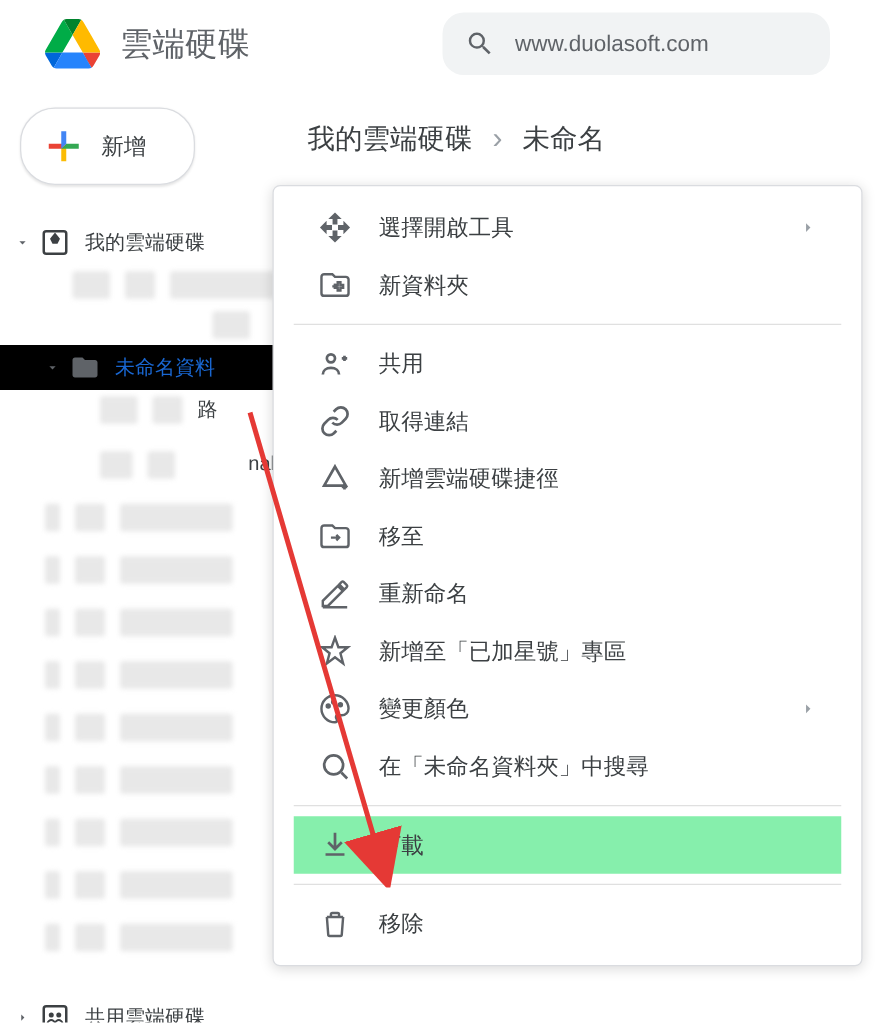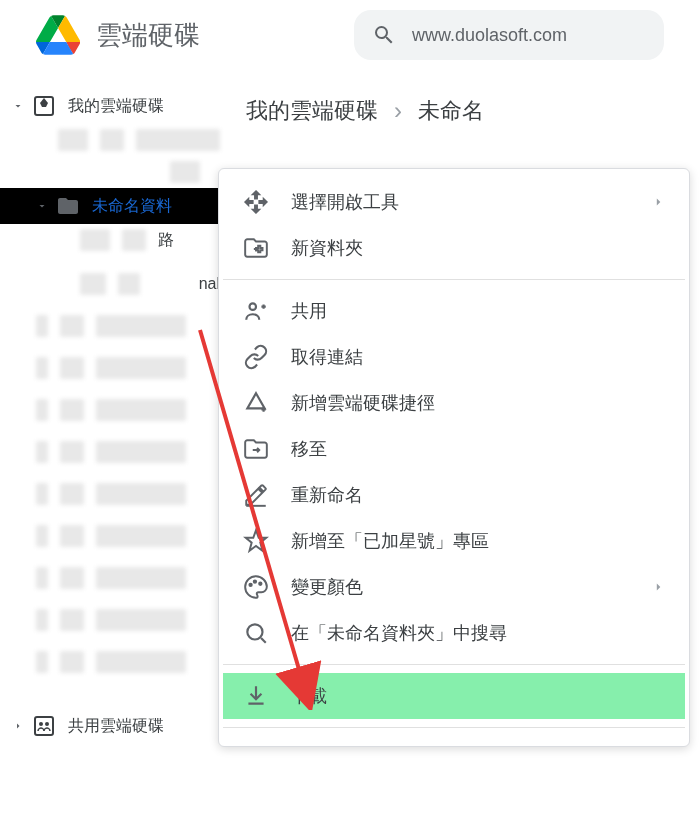--- a/index.html
+++ b/index.html
@@ -33,21 +33,21 @@
     .blur-box { background: #e8e8e8; height: 22px; border-radius: 2px; filter: blur(2px); }
     .blur-row { display: flex; align-items: center; padding: 5px 10px 5px 58px; }
     .blur-row .b1 { width: 30px; margin-right: 12px; }
     .blur-row .b2 { width: 24px; margin-right: 12px; }
     .blur-row .b3 { flex: 1; max-width: 90px; }
     
     .content { flex: 1; padding-top: 10px; }
     .breadcrumb { display: flex; align-items: center; font-size: 22px; color: #3c4043; padding: 16px 0 16px 16px; }
     .bc-sep { margin: 0 16px; color: #9aa0a6; font-size: 24px; }
     
-    .context-menu { position: absolute; left: 218px; top: 168px; width: 472px; background: #fff; border: 1px solid #dadce0; border-radius: 6px; box-shadow: 0 2px 10px rgba(0,0,0,0.15); padding: 10px 4px; z-index: 10; }
+    .context-menu { position: absolute; left: 218px; top: 148px; width: 472px; background: #fff; border: 1px solid #dadce0; border-radius: 6px; box-shadow: 0 2px 10px rgba(0,0,0,0.15); padding: 10px 16px; z-index: 10; }
     .menu-item { display: flex; align-items: center; padding: 10px 20px; cursor: pointer; }
     .menu-item.highlighted { background: #86efac; }
     .menu-icon { width: 26px; height: 26px; margin-right: 22px; fill: none; stroke: #5f6368; stroke-width: 1.6; }
     .menu-label { font-size: 18px; color: #3c4043; }
     .menu-arrow { margin-left: auto; width: 14px; height: 14px; fill: #9aa0a6; }
     .menu-divider { height: 1px; background: #e0e0e0; margin: 8px 0; }
     
     .annotation-arrow { position: absolute; left: 190px; top: 320px; z-index: 20; pointer-events: none; }
   </style>
 </head>
@@ -66,20 +66,30 @@
   <div class="search-box">
     <svg class="search-icon" viewBox="0 0 24 24">
         <path d="M15.5 14h-.79l-.28-.27A6.471 6.471 0 0016 9.5 6.5 6.5 0 109.5 16c1.61 0 3.09-.59 4.23-1.57l.27.28v.79l5 4.99L20.49 19l-4.99-5zm-6 0C7.01 14 5 11.99 5 9.5S7.01 5 9.5 5 14 7.01 14 9.5 11.99 14 9.5 14z"></path>
       </svg>
     <span class="search-text">www.duolasoft.com</span>
   </div>
 </div>
 
 <div class="main">
   <div class="sidebar">
+    <div class="new-btn">
+      <svg class="plus-icon" viewBox="0 0 36 36">
+          <path fill="#FBBC04" d="M16 16v14h4V20z"></path>
+          <path fill="#34A853" d="M30 16H20l-4 4h14z"></path>
+          <path fill="#EA4335" d="M6 16v4h10l4-4z"></path>
+          <path fill="#4285F4" d="M20 16V6h-4v14z"></path>
+          <path fill="none" d="M0 0h36v36H0z"></path>
+        </svg>
+      <span class="new-label">新增</span>
+    </div>
 
     <div class="tree">
       <div class="tree-row" style="padding-left:12px;">
         <svg class="caret down" viewBox="0 0 24 24">
             <path d="M7 10l5 5 5-5z"></path>
           </svg>
         <svg class="row-icon" viewBox="0 0 24 24">
             <rect x="3" y="3" width="18" height="18" rx="2" fill="#fff" stroke="#3c4043" stroke-width="2"></rect>
             <path d="M8 9l4-5 4 5-2 4h-4z" fill="#3c4043"></path>
           </svg>
@@ -265,20 +275,26 @@
     <span class="menu-label">在「未命名資料夾」中搜尋</span>
   </div>
   <div class="menu-divider"></div>
   <div class="menu-item highlighted">
     <svg class="menu-icon" viewBox="0 0 24 24">
         <path d="M12 3v12m-5-5l5 5 5-5M5 19h14" stroke="#5f6368" stroke-width="2" fill="none"></path>
       </svg>
     <span class="menu-label">下載</span>
   </div>
   <div class="menu-divider"></div>
+  <div class="menu-item">
+    <svg class="menu-icon" viewBox="0 0 24 24">
+        <path d="M6 7h12M9 7V5a1 1 0 011-1h4a1 1 0 011 1v2m3 0l-1 13a1 1 0 01-1 1H8a1 1 0 01-1-1L6 7" fill="none" stroke="#5f6368" stroke-width="1.8"></path>
+      </svg>
+    <span class="menu-label">移除</span>
+  </div>
 </div>
 
 <svg class="annotation-arrow" width="150" height="390" viewBox="0 0 150 390">
   <defs>
       <marker id="ah" markerWidth="12" markerHeight="12" refX="6" refY="6" orient="auto">
         <path d="M0 0L12 6L0 12z" fill="#e53935"></path>
       </marker>
     </defs>
   <line x1="10" y1="10" x2="115" y2="370" stroke="#e53935" stroke-width="4" marker-end="url(#ah)"></line>
 </svg>

